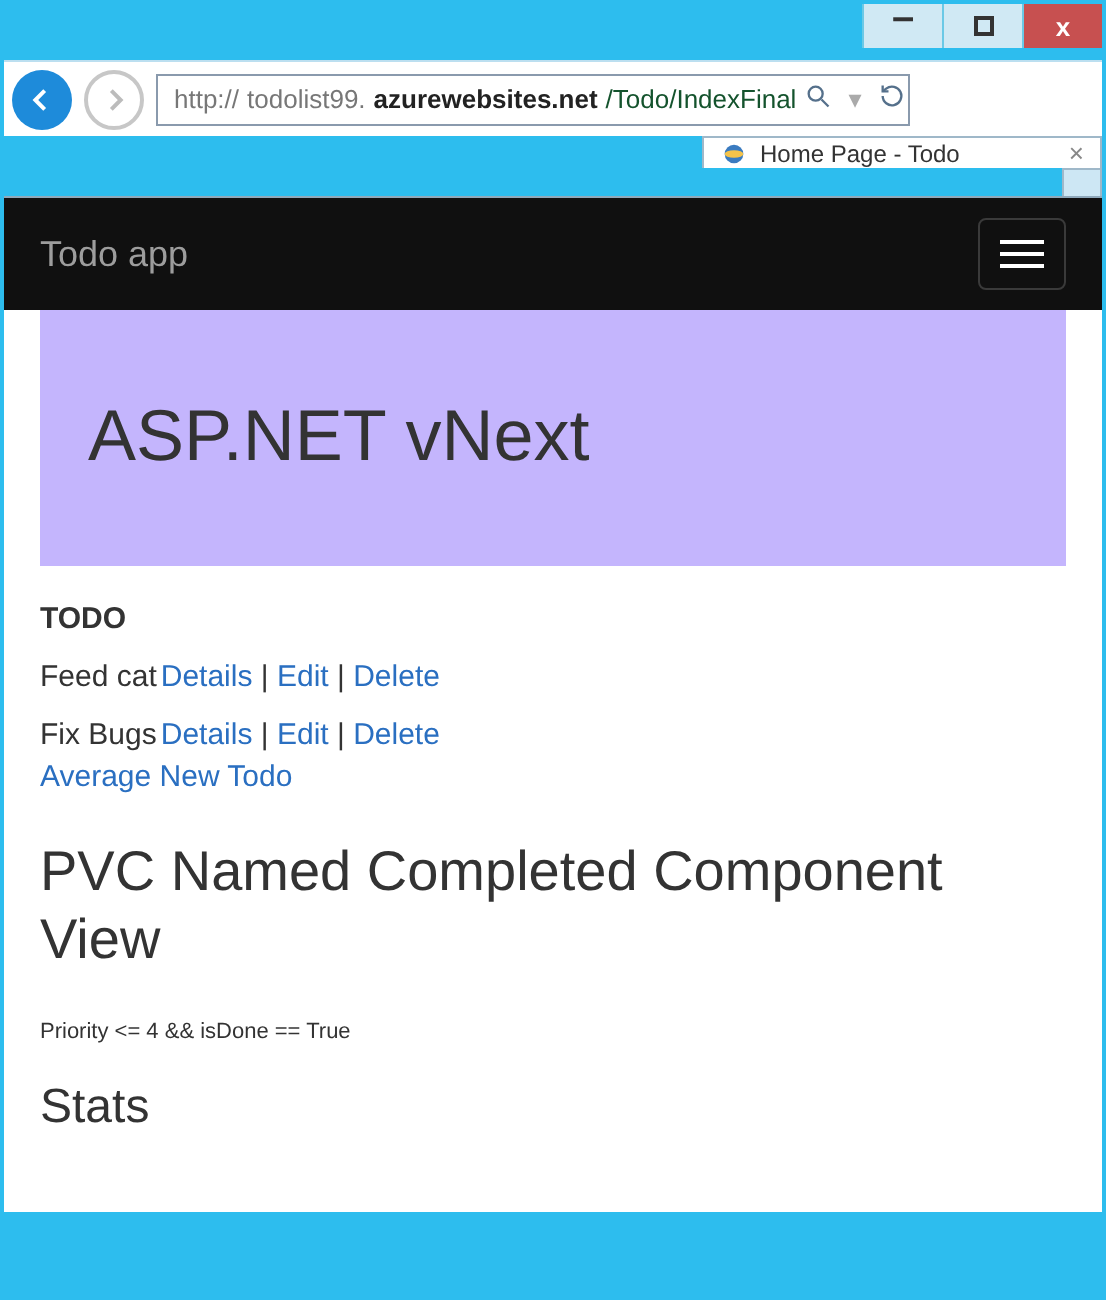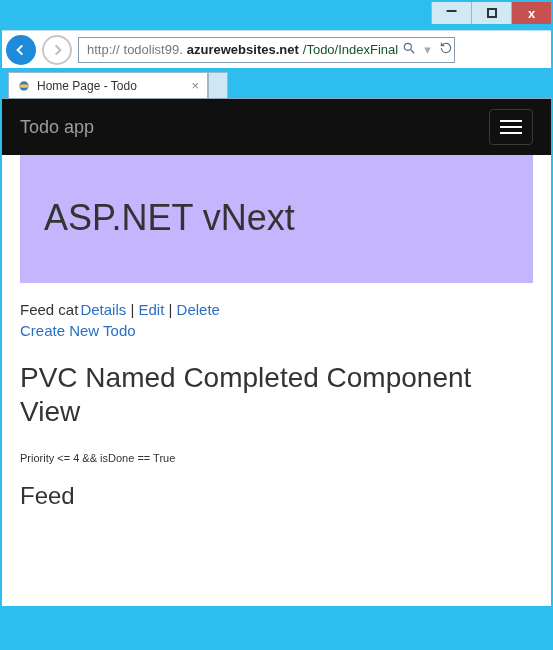--- a/index.html
+++ b/index.html
@@ -77,20 +77,21 @@
     .url-right { margin-left:auto; display:flex; gap:8px; align-items:center; color:#55708b;}
     .url-right .sep { color:#aaa; }
     .toolbar-icons { display:flex; gap:10px; padding:0 6px; color:#e9f6fd; }
     .toolbar-icons span { width:18px; height:18px; display:flex; align-items:center; justify-content:center; }
     .tab-strip {
       height: 30px;
       background: #2dbdee;
       display:flex;
       align-items:flex-end;
       padding-left:6px;
+      flex-direction:column;
     }
     .tab {
       background:#fff;
       border:1px solid #9fb8c9;
       border-bottom:none;
       height:26px;
       min-width:200px;
       display:flex;
       align-items:center;
       padding:0 8px;
@@ -240,32 +241,40 @@
         <span></span>
         <span></span>
       </div>
     </div>
 
     <div class="jumbo">
       <h1>ASP.NET vNext</h1>
     </div>
 
     <div class="content">
+      <div class="todo-label">TODO</div>
 
       <div class="todo-row">
         <span class="name">Feed cat</span><a href="#">Details</a>
         <span class="sep"> | </span>
         <a href="#">Edit</a>
         <span class="sep"> | </span>
         <a href="#">Delete</a>
       </div>
 
-
-      <a href="#" class="create-link">Create New Todo</a>
+      <div class="todo-row">
+        <span class="name">Fix Bugs</span><a href="#">Details</a>
+        <span class="sep"> | </span>
+        <a href="#">Edit</a>
+        <span class="sep"> | </span>
+        <a href="#">Delete</a>
+      </div>
+
+      <a href="#" class="create-link">Average New Todo</a>
 
       <h2 class="section-h2">PVC Named Completed Component View</h2>
       <div class="expr">Priority &lt;= 4 &amp;&amp; isDone == True</div>
 
-      <h3 class="stats-h">Feed</h3>
+      <h3 class="stats-h">Stats</h3>
     </div>
   </div>
 
 </div>
 
 </body></html>

